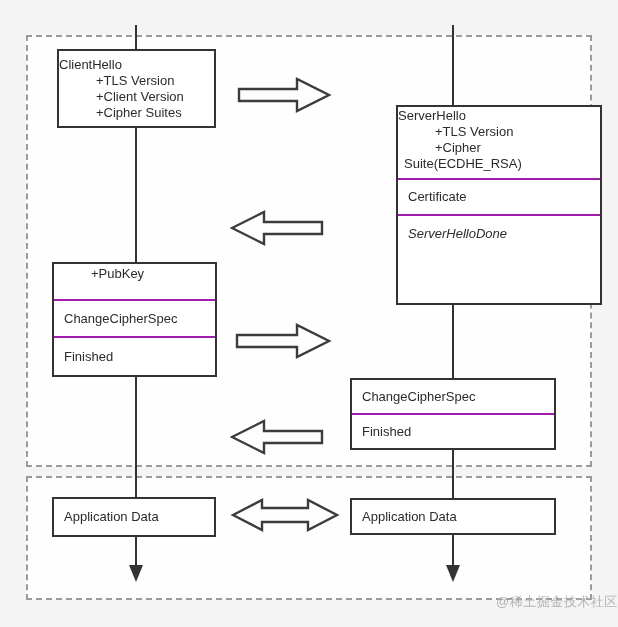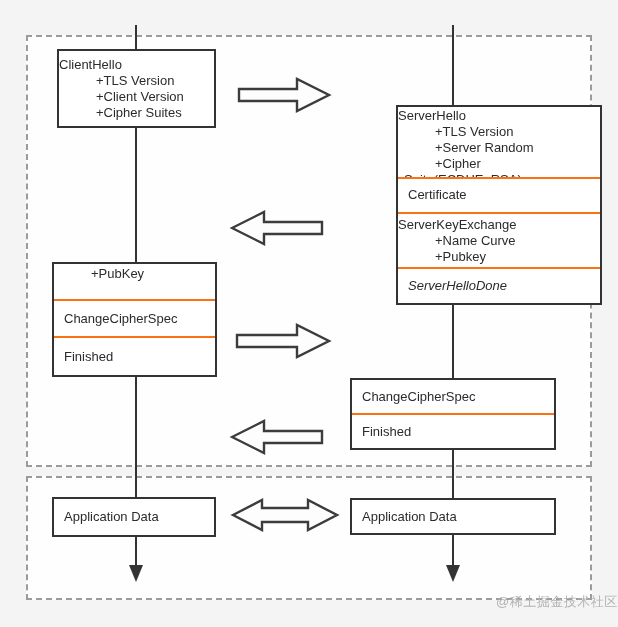--- a/index.html
+++ b/index.html
@@ -35,21 +35,21 @@
   }
   .box, .stack {
     position: absolute;
     background: #ffffff;
     border: 2px solid #333;
     z-index: 3;
     font-size: 13px;
     line-height: 16px;
   }
   .stack { display: flex; flex-direction: column; }
-  .stack > .section { border-top: 2px solid #f97316; overflow: hidden; }
+  .stack > .section { border-top: 2px solid #a21caf; overflow: hidden; }
   .stack > .section:first-child { border-top: none; }
   .msg-title { white-space: nowrap; }
   .msg-line  { padding-left: 37px; white-space: nowrap; }
   .wrap-line { padding-left: 6px; white-space: nowrap; }
   .pad-top-sm { padding-top: 3px; }
   .centered { display: flex; align-items: center; padding-left: 10px; }
   .clip { overflow: hidden; }
   .arrow-svg { position: absolute; z-index: 3; }
   .arrow-svg path {
     fill: #fdfdfd;
@@ -83,31 +83,25 @@
     <div class="msg-title">ClientHello</div>
     <div class="msg-line">+TLS Version</div>
     <div class="msg-line">+Client Version</div>
     <div class="msg-line">+Cipher Suites</div>
   </div>
 
   <div class="stack" style="left:350px; top:105px; width:206px; height:200px;margin-left:46px;">
     <div class="section clip" style="height:71px; padding-top:1px;">
       <div class="msg-title">ServerHello</div>
       <div class="msg-line">+TLS Version</div>
-      <div class="msg-line">+Server Random</div>
       <div class="msg-line">+Cipher</div>
       <div class="wrap-line">Suite(ECDHE_RSA)</div>
     </div>
     <div class="section centered" style="height:36px;">
       <span>Certificate</span>
-    </div>
-    <div class="section pad-top-sm" style="height:56px;">
-      <div class="msg-title">ServerKeyExchange</div>
-      <div class="msg-line">+Name Curve</div>
-      <div class="msg-line">+Pubkey</div>
     </div>
     <div class="section centered" style="height:37px;font-style:italic;">
       <span>ServerHelloDone</span>
     </div>
   </div>
 
   <div class="stack" style="left:52px; top:262px; width:165px; height:115px;">
     <div class="section" style="height:36px; padding-top:2px; line-height:15px;">
       <div class="msg-line">+PubKey</div>
     </div>

